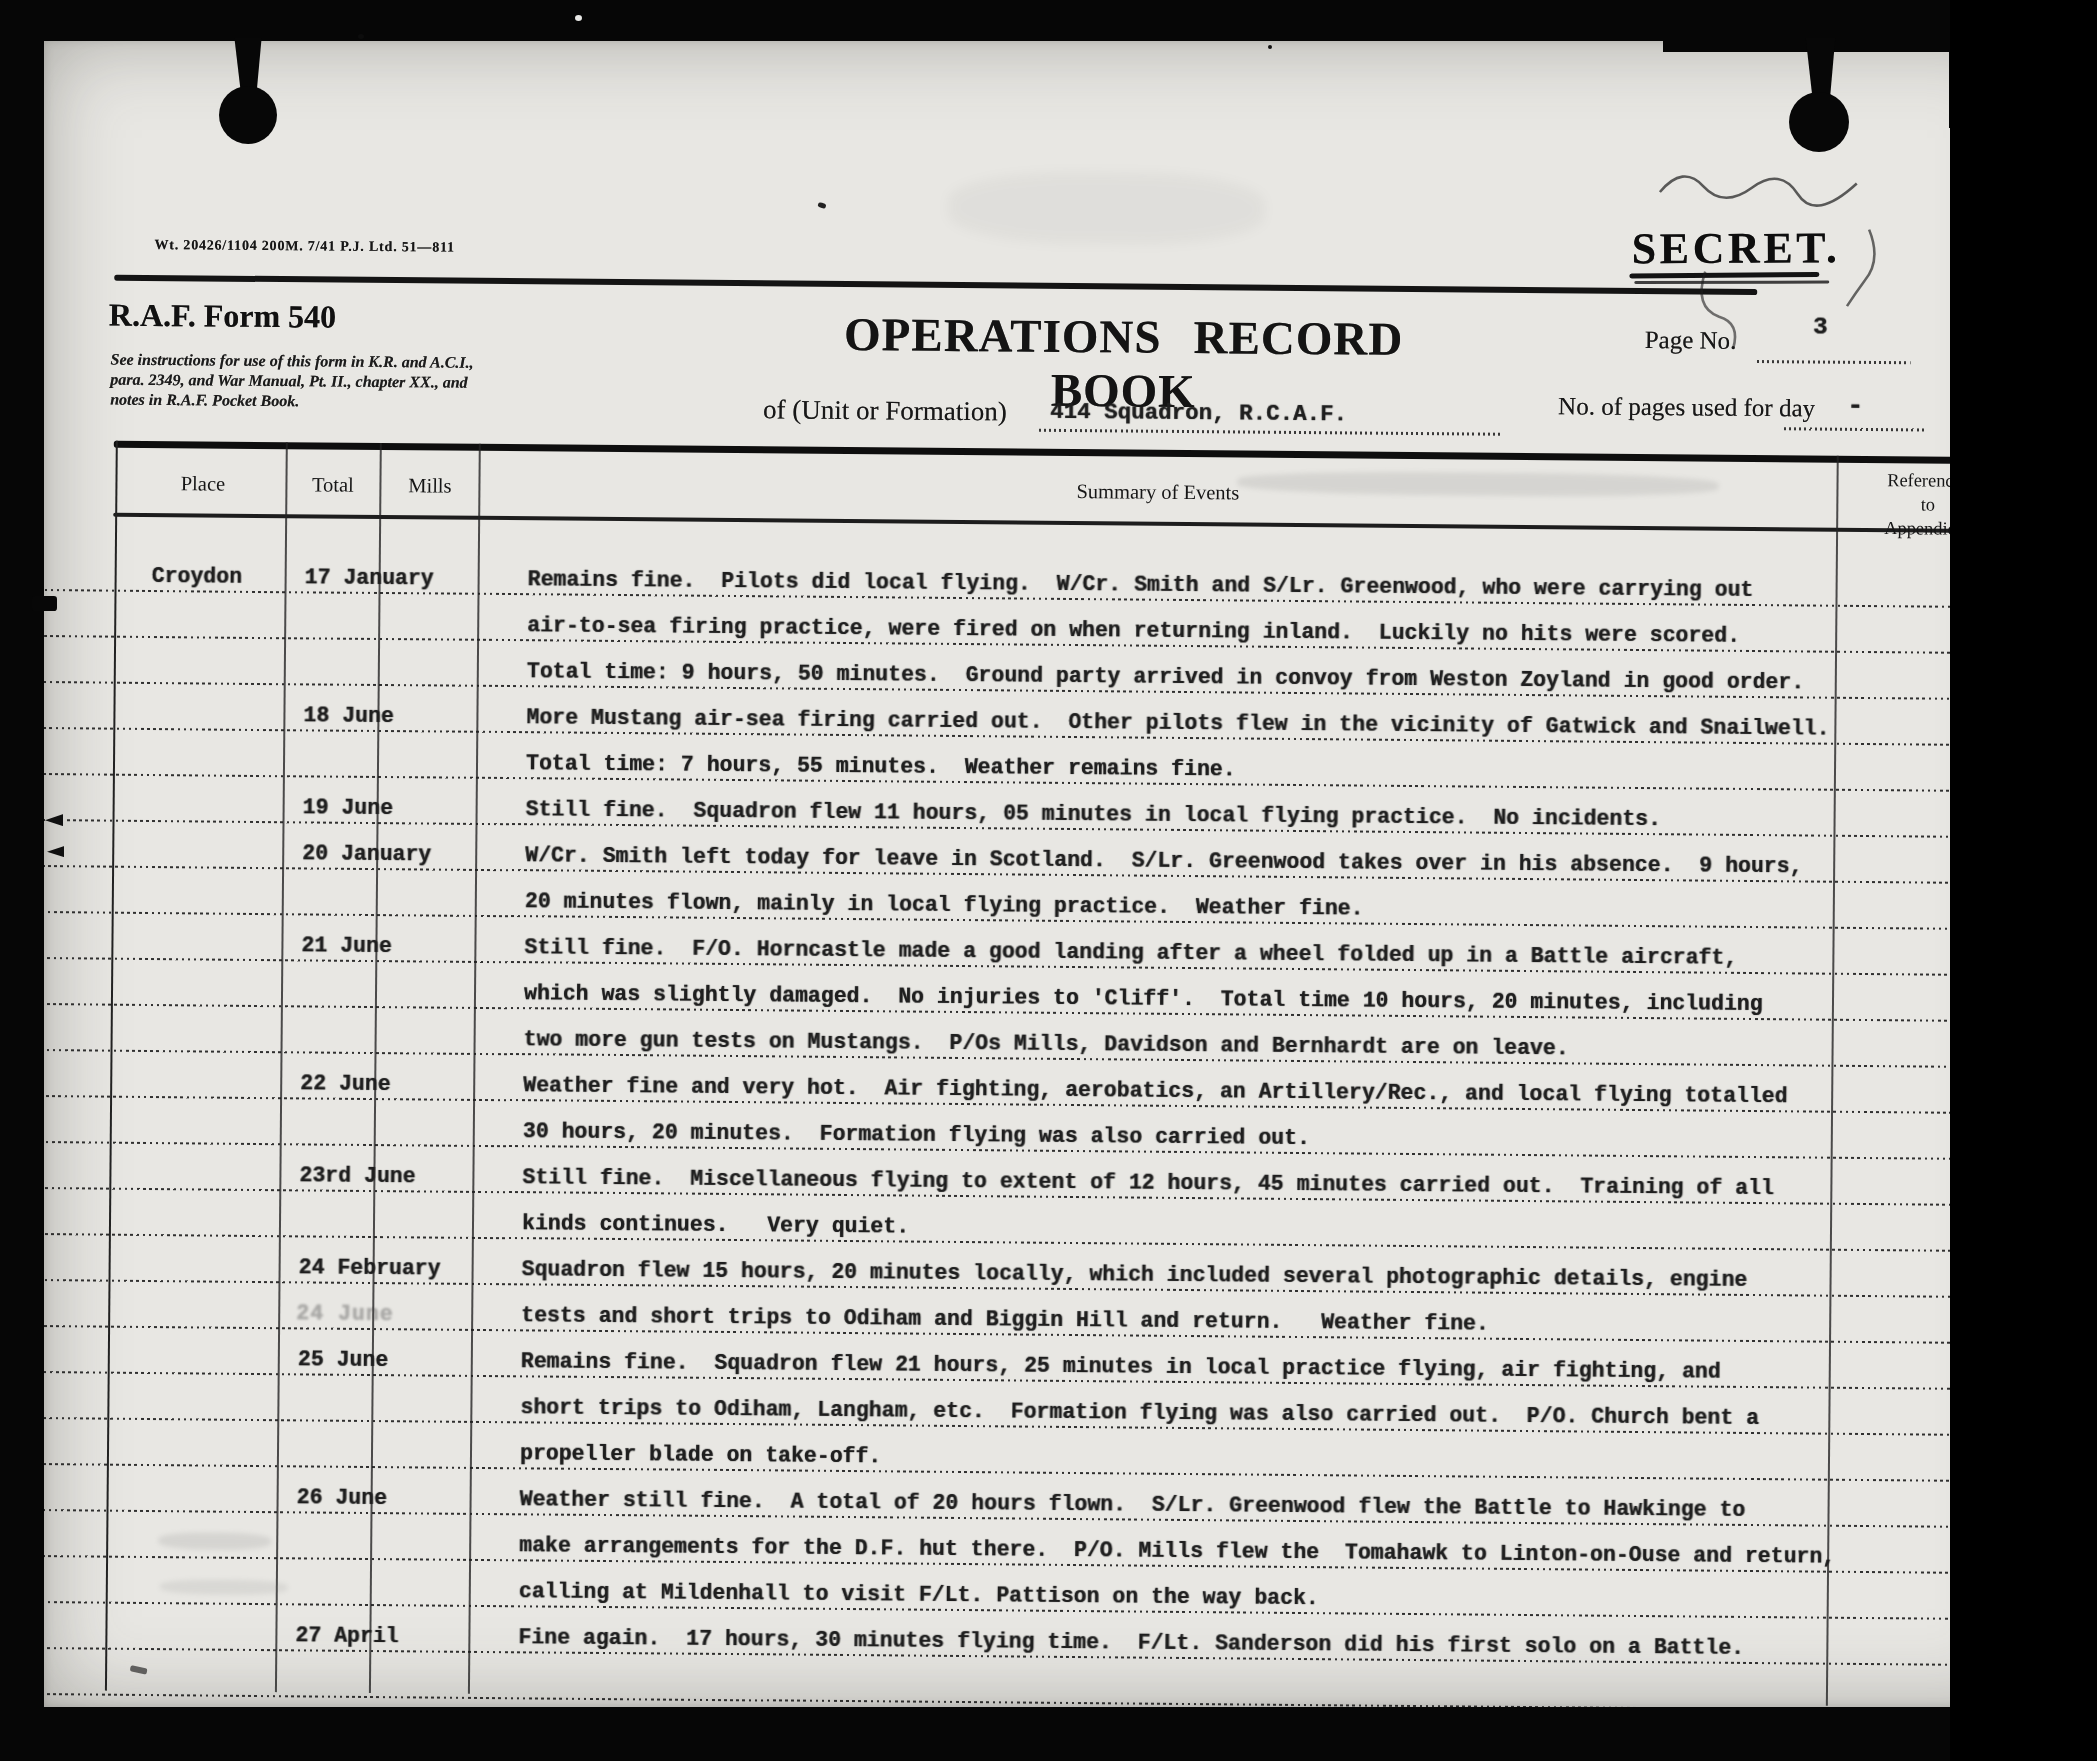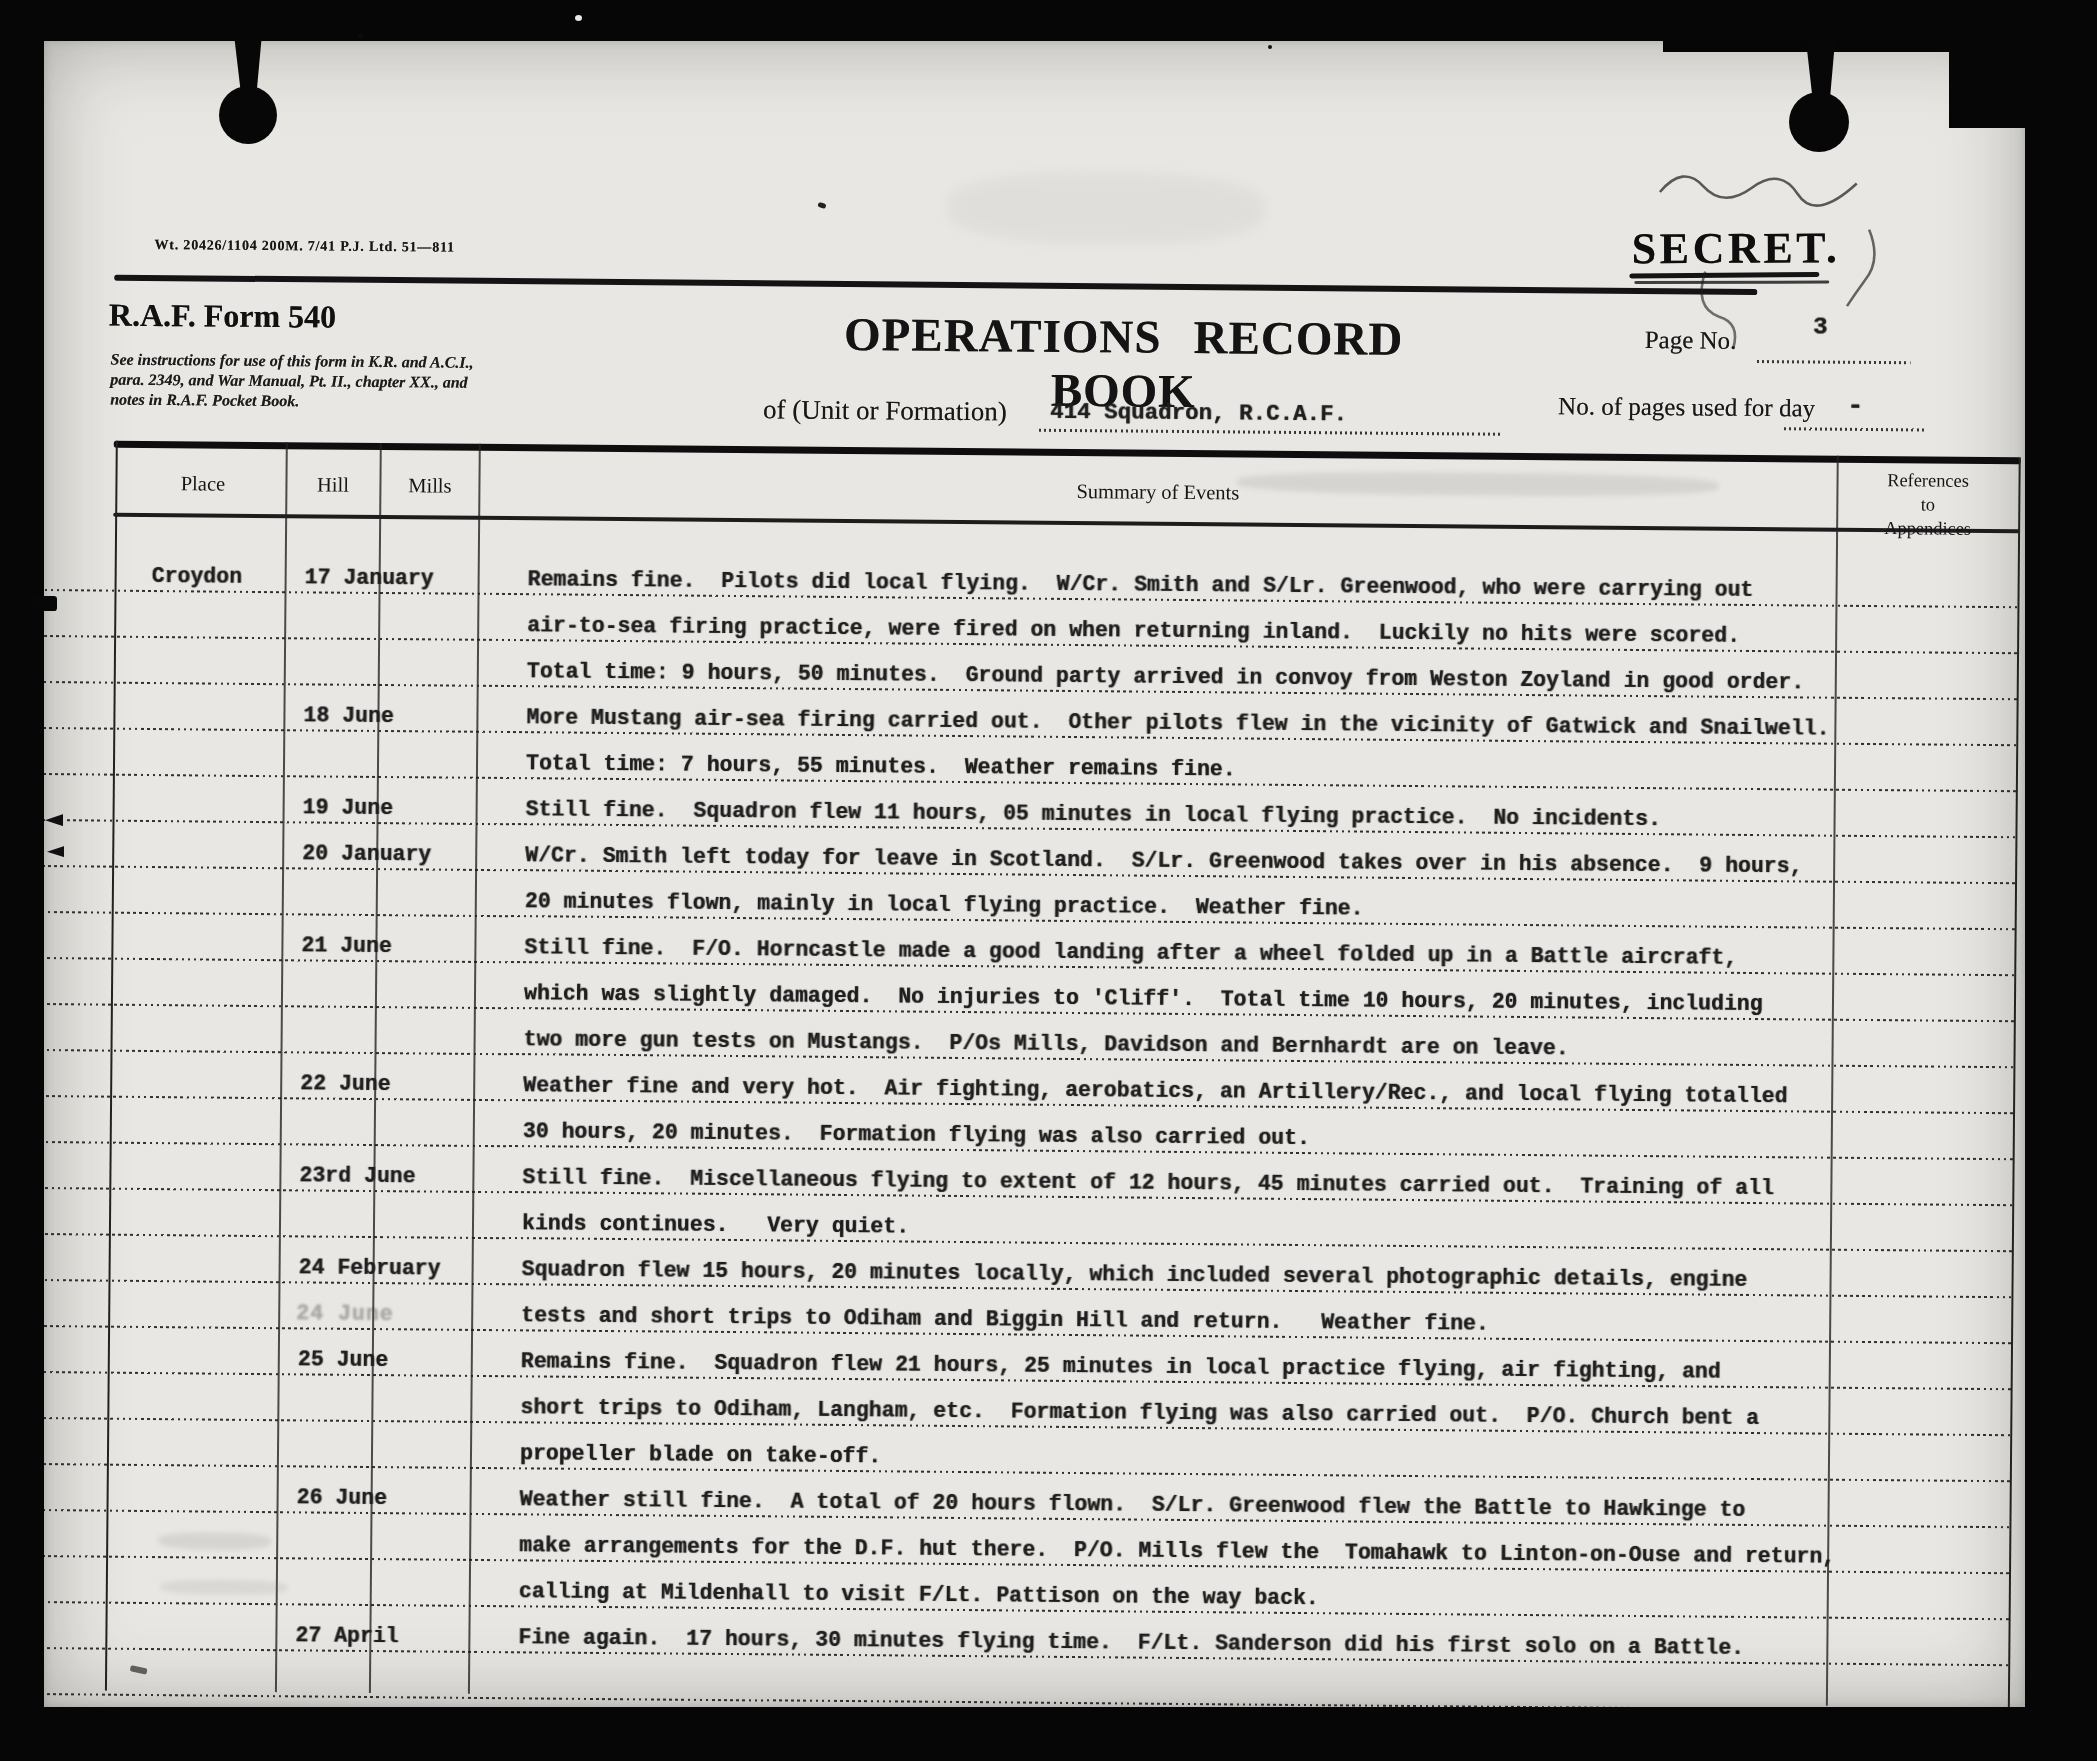--- a/index.html
+++ b/index.html
@@ -1,16 +1,16 @@
 <!DOCTYPE html>
 <html style="font-size:8.2px"><head>
 <meta charset="utf-8">
 <style>
   html,body{margin:0;padding:0;background:#000;}
-  #stage{position:relative;width:2097px;height:1762px;background:#737373;overflow:hidden;
+  #stage{position:relative;width:1950px;height:1762px;background:#737373;overflow:hidden;
          font-family:"Liberation Serif","DejaVu Serif",serif;}
   
   #paper{position:absolute;left:44px;top:40px;width:1981px;height:1667px;background:#e8e7e3;
          box-shadow:inset 0 0 82px rgba(60,60,55,.35), inset 0 0 9.2px rgba(80,80,75,.25);}
   .band{position:absolute;background:#060606;}
   #band-top{left:0;top:0;width:2097px;height:41px;}
   #band-top-right{left:1663px;top:0;width:434px;height:52px;}
   #corner-tr{left:1949px;top:0;width:149px;height:128px;}
   #band-left{left:0;top:0;width:44px;height:1762px;}
   #band-right{left:2025px;top:0;width:73px;height:1762px;}
@@ -104,21 +104,21 @@
     <div class="dotline" style="left:1757px;top:346px;width:154px;"></div>
 
     <div id="pages-used-label" class="abs printed">No. of pages used for day</div>
     <div id="pages-used-value" class="abs typed">-</div>
     <div class="dotline" style="left:1785px;top:413px;width:142px;"></div>
 
     <div class="rule" style="left:115px;top:441px;width:1907px;height:7.2px;background:#0e0e0e;"></div>
     <div class="rule" style="left:115px;top:513px;width:1907px;height:4.1px;background:#1d1d1d;"></div>
 
     <div class="th" style="left:143px;width:123px;">Place</div>
-    <div class="th" style="left:287px;width:95px;">Hill</div>
+    <div class="th" style="left:287px;width:95px;">Total</div>
     <div class="th" style="left:383px;width:97px;">Mills</div>
     <div class="th" style="left:481px;width:1357px;">Summary of Events</div>
     <div class="smudge" style="left:1239px;top:461px;width:481px;height:22.5px;background:#555;opacity:.12;filter:blur(2.6px);"></div>
     <div id="th-refs" class="abs">
       <div>References</div>
       <div>to</div>
       <div>Appendices</div>
     </div>
 
     <div class="vline" style="left:117px;width:2px;background:#222;"></div>

